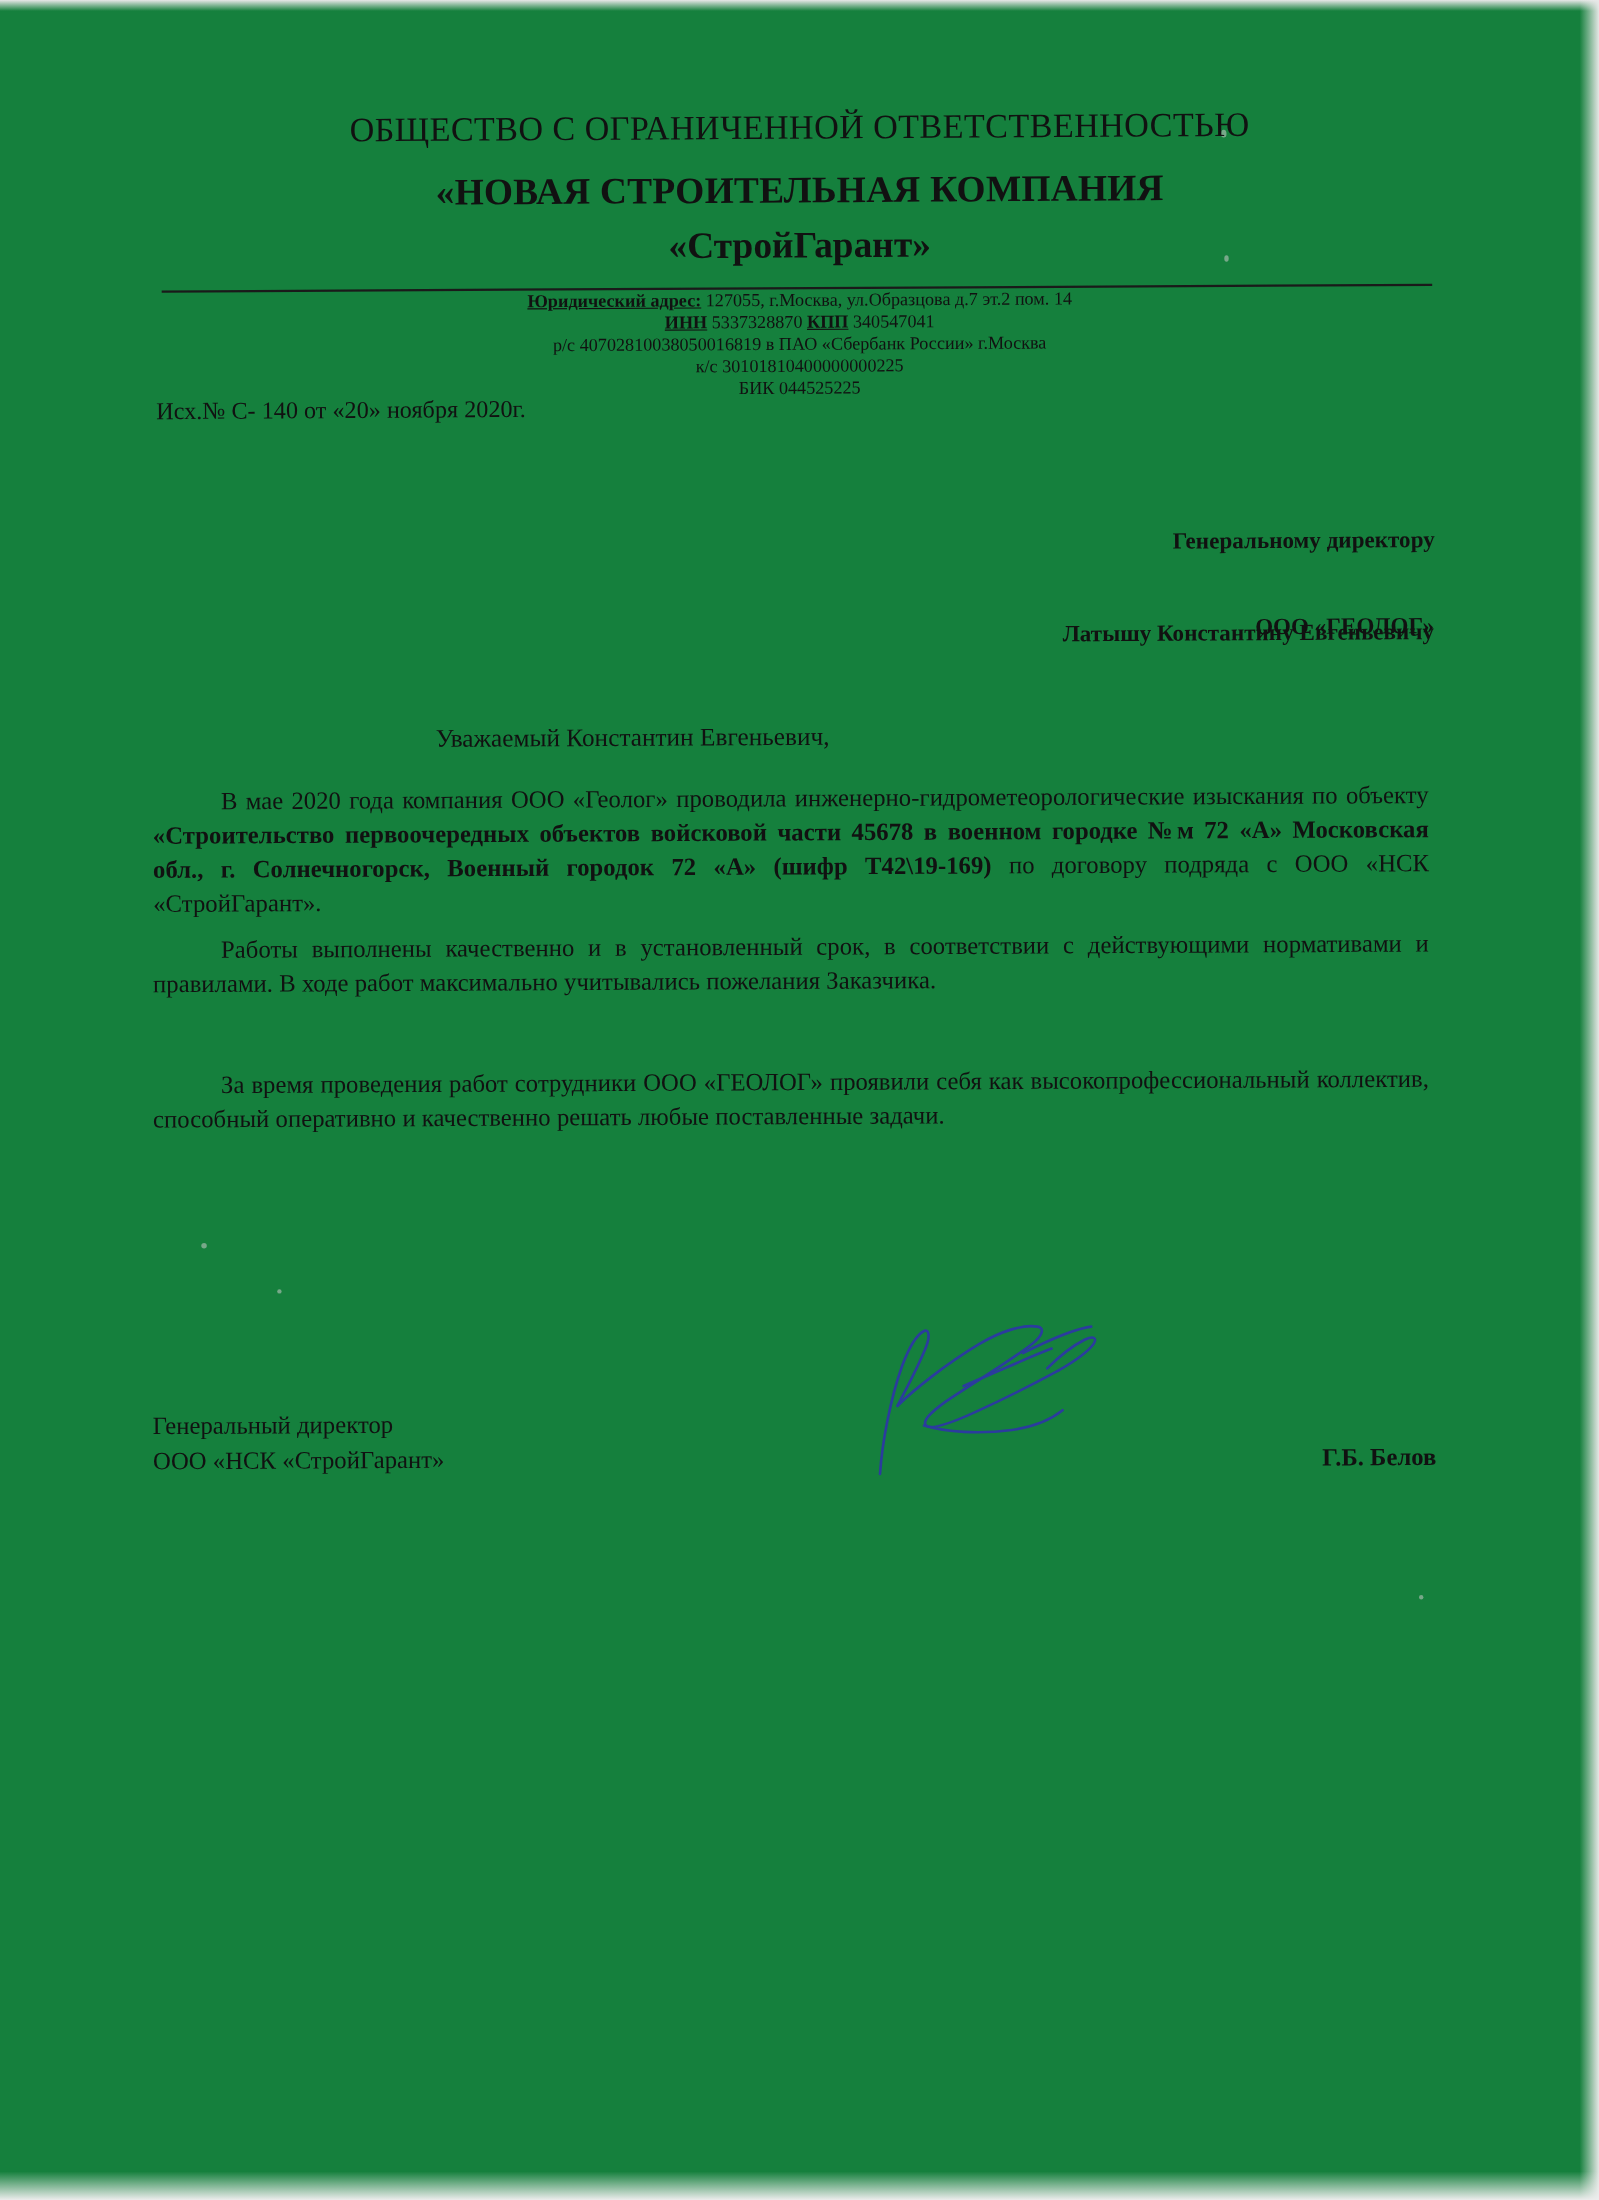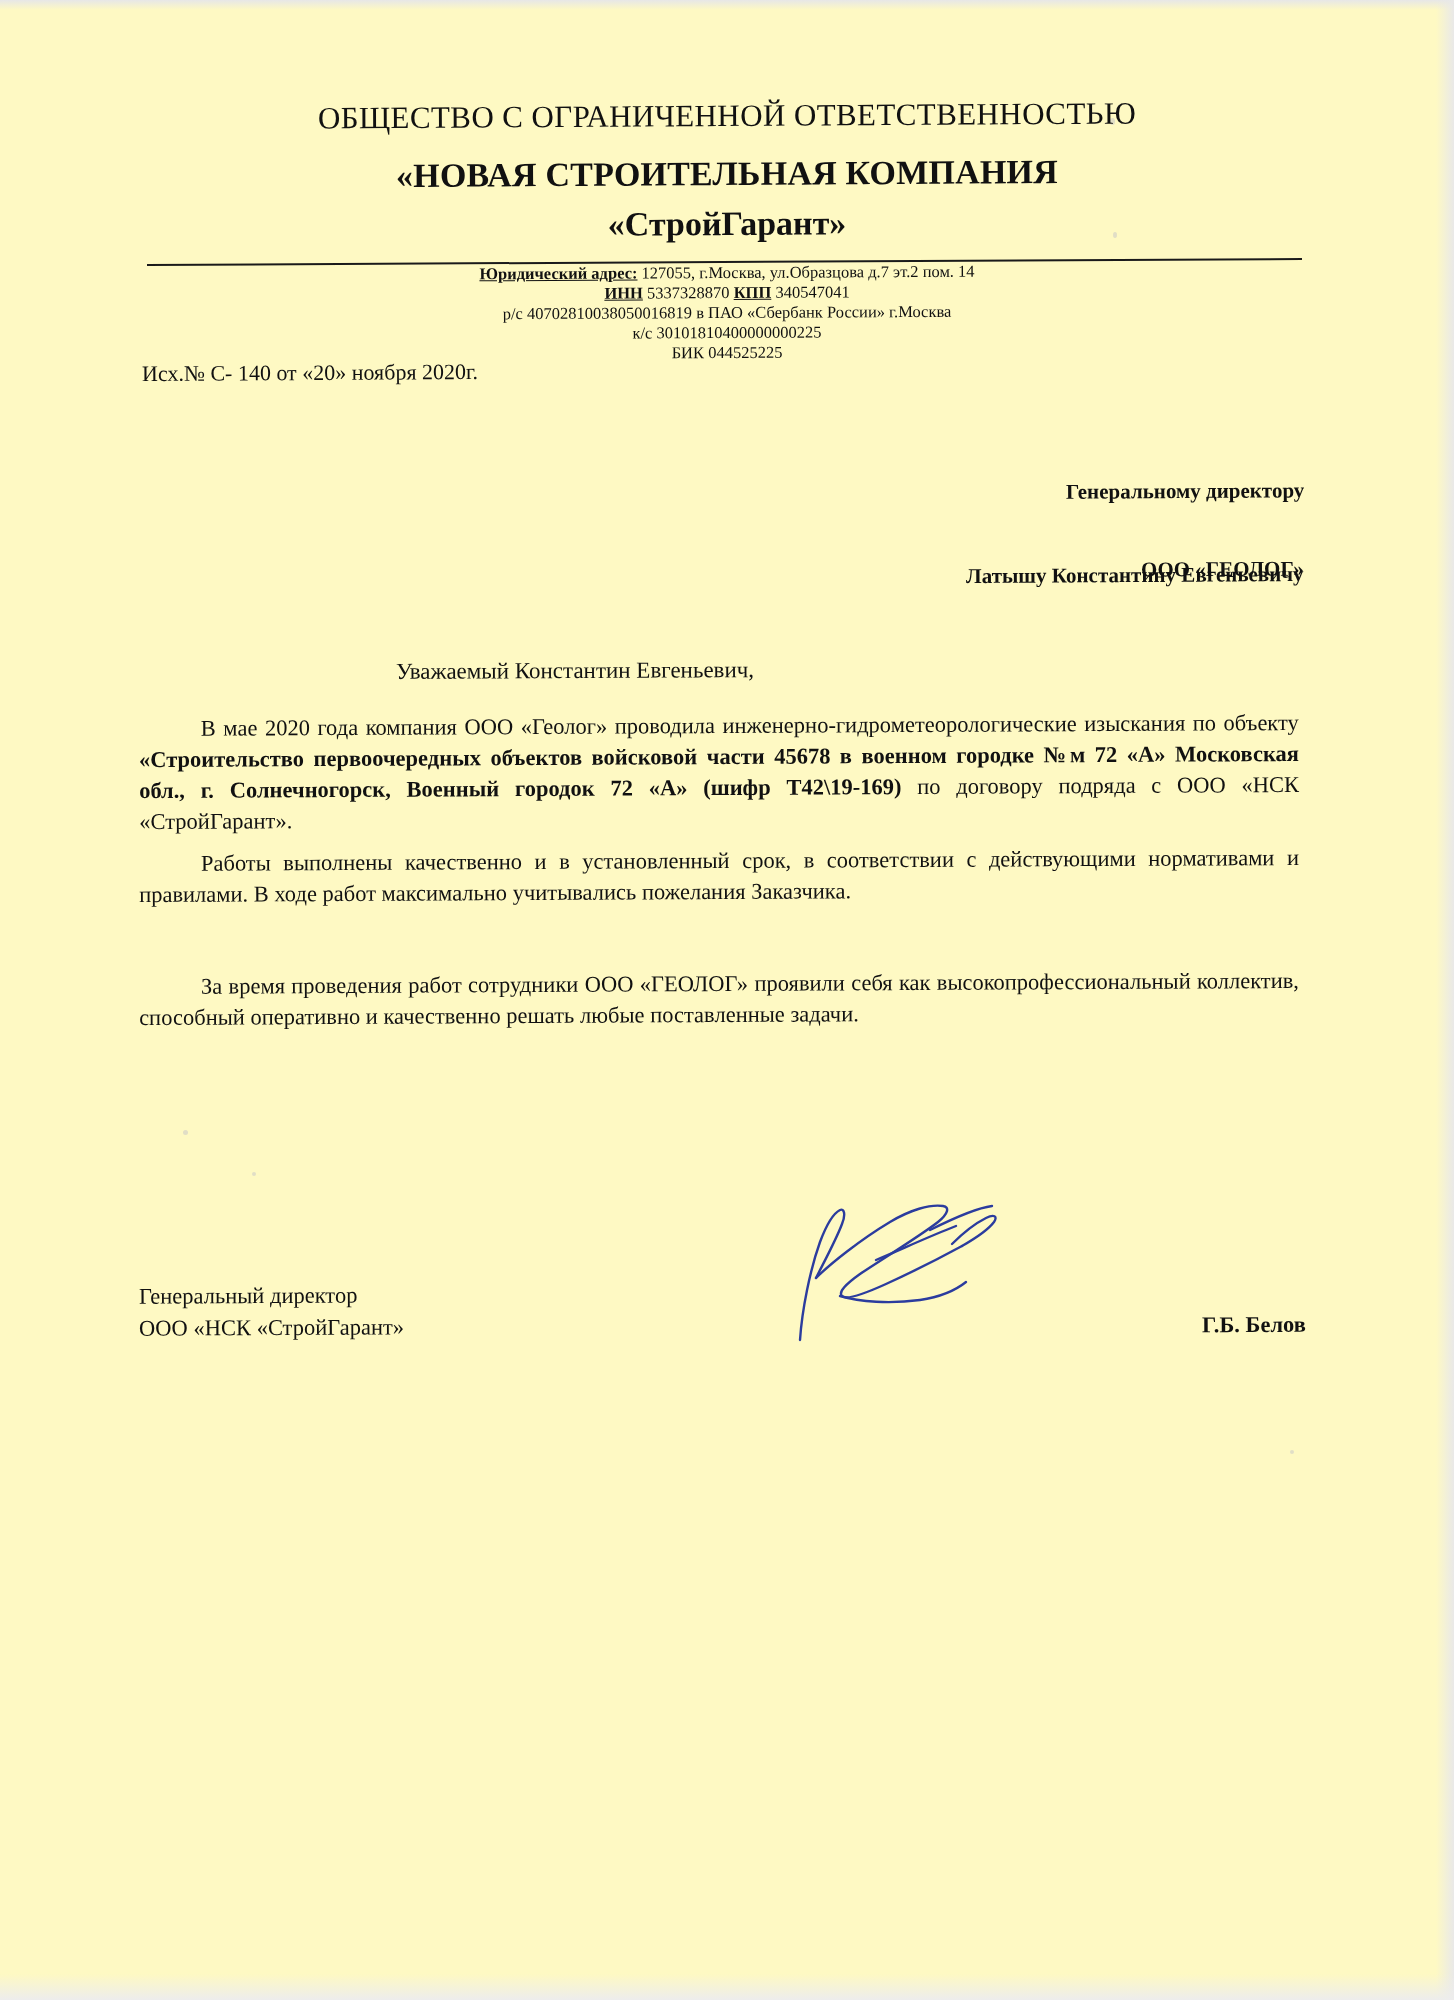--- a/index.html
+++ b/index.html
@@ -4,21 +4,21 @@
 <style>
   html, body {
     margin: 0;
     padding: 0;
     background: #ffffff;
   }
   .page {
     position: relative;
     width: 1454px;
     height: 2000px;
-    background: #fef9c3;
+    background: #15803d;
     font-family: "Liberation Serif", serif;
     color: #111111;
     overflow: hidden;
   }
   
   .page::before {
     content: "";
     position: absolute;
     top: 0; left: 0; right: 0;
     height: 10px;

